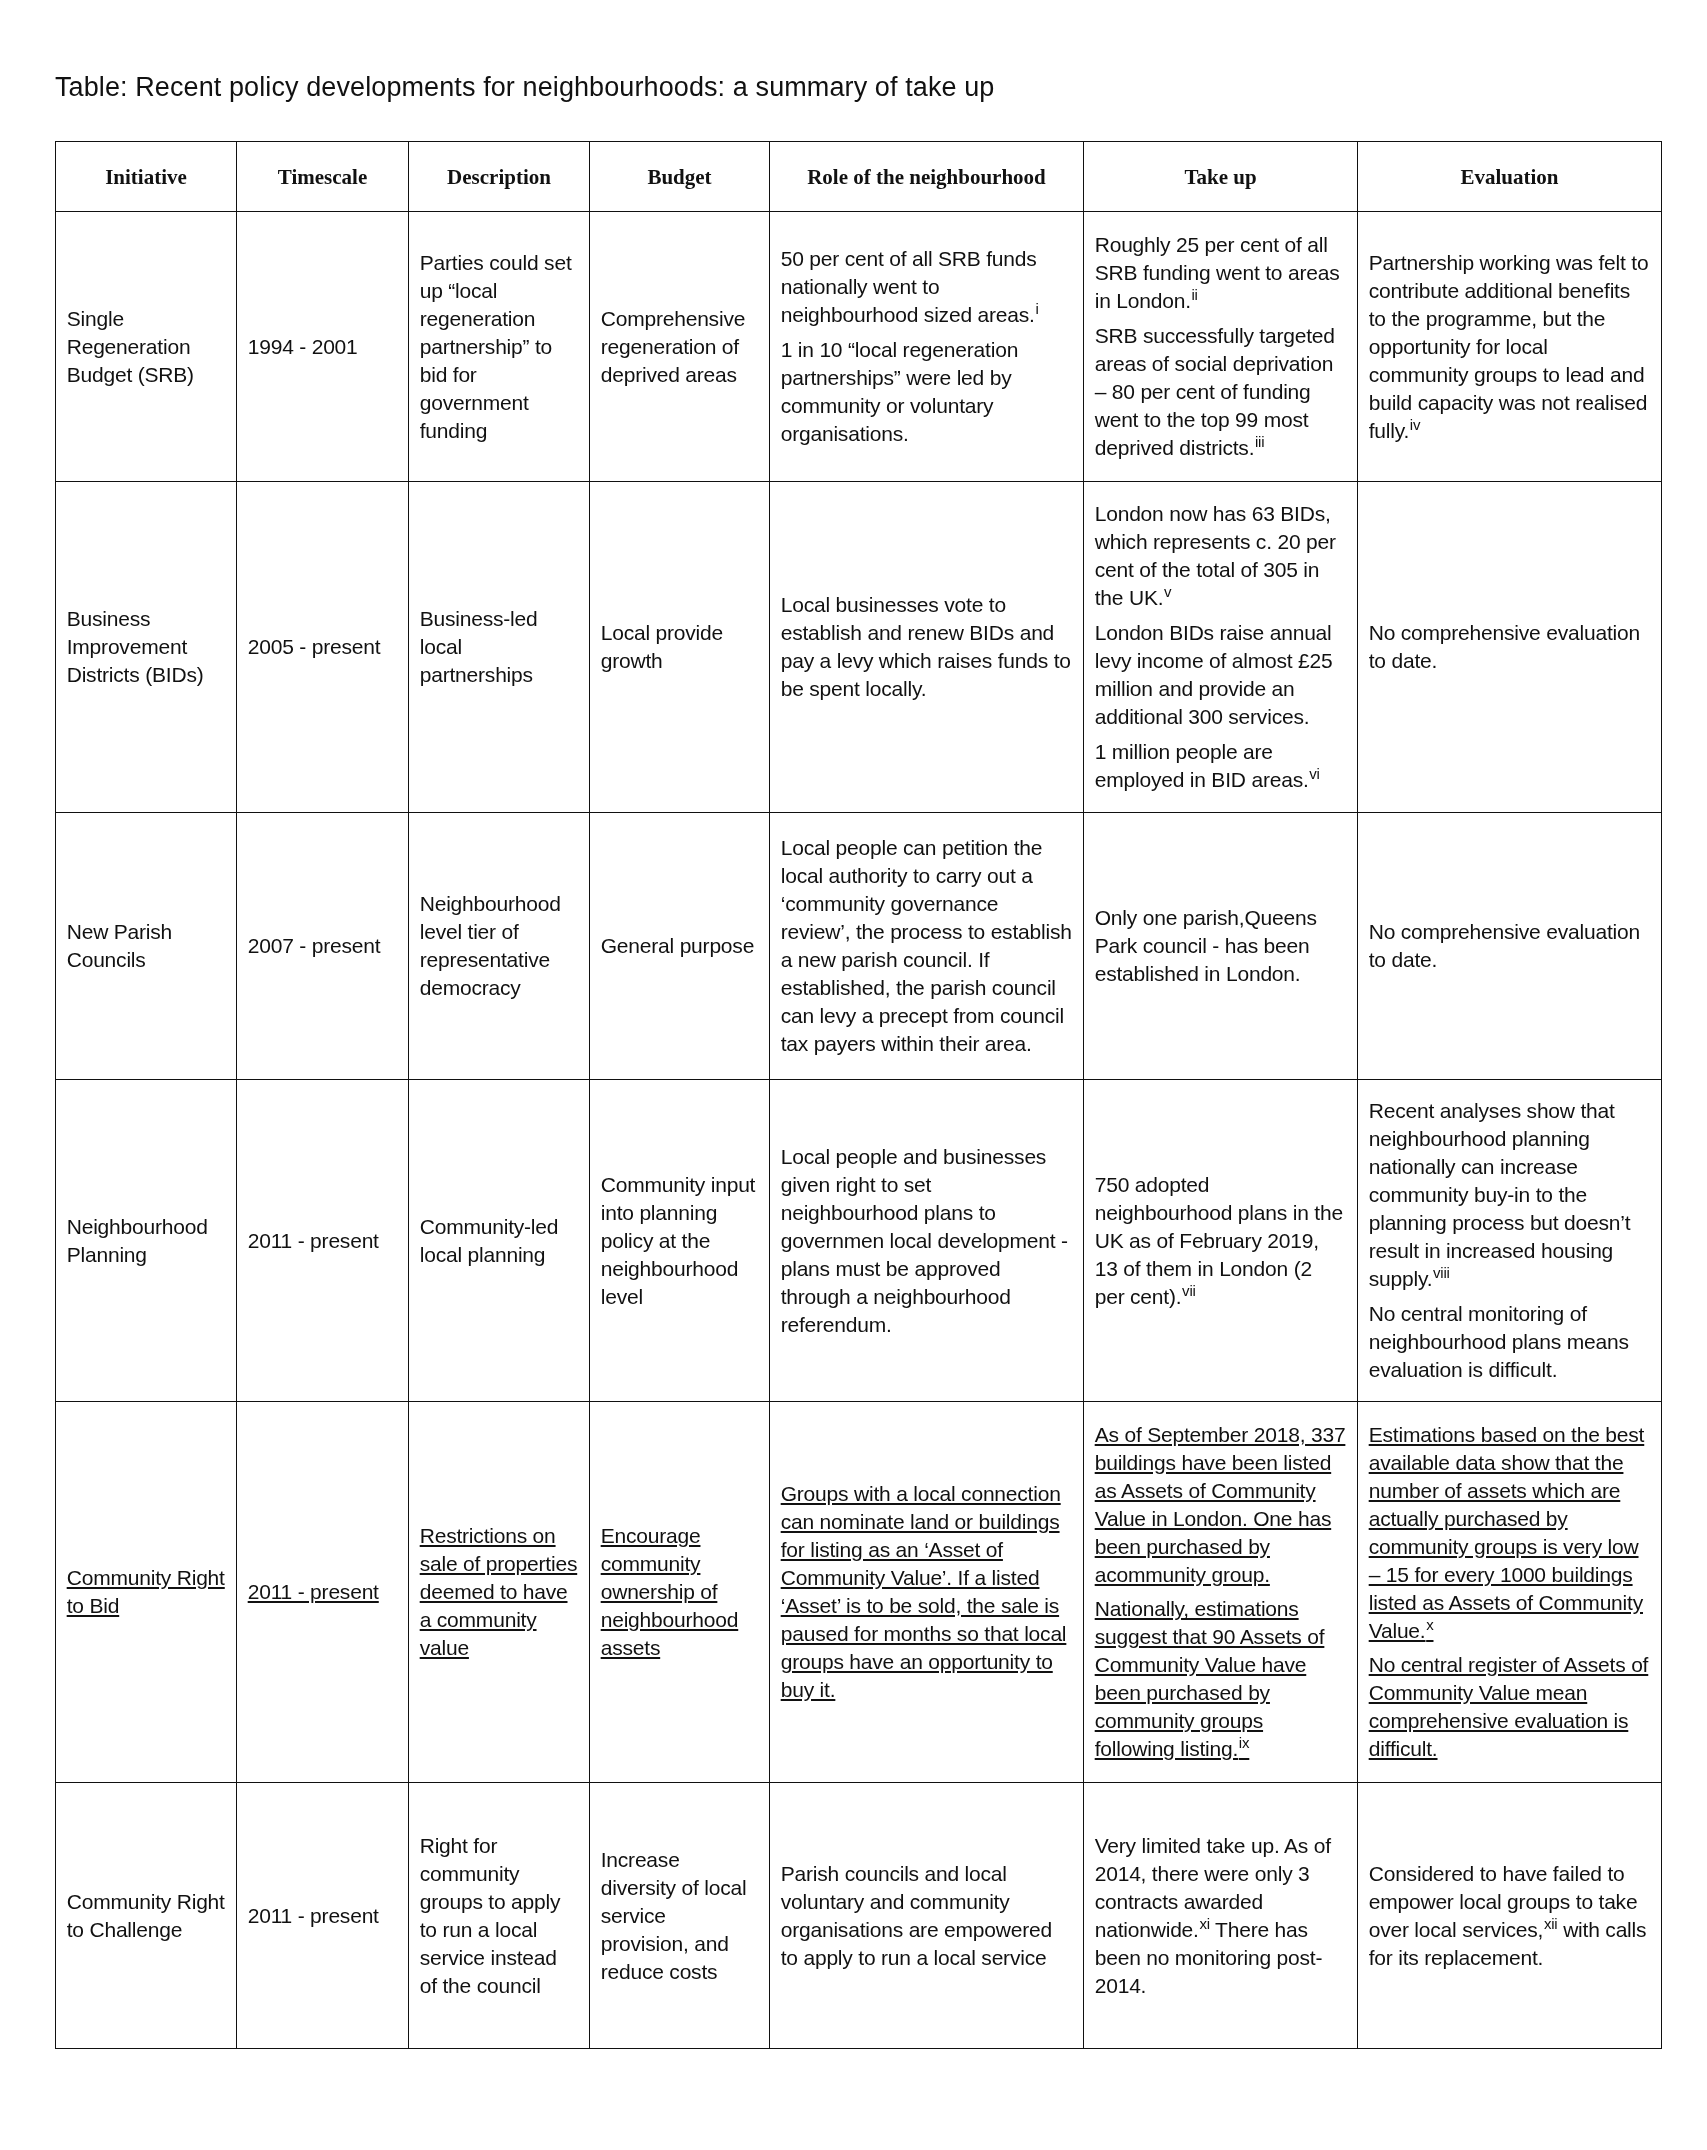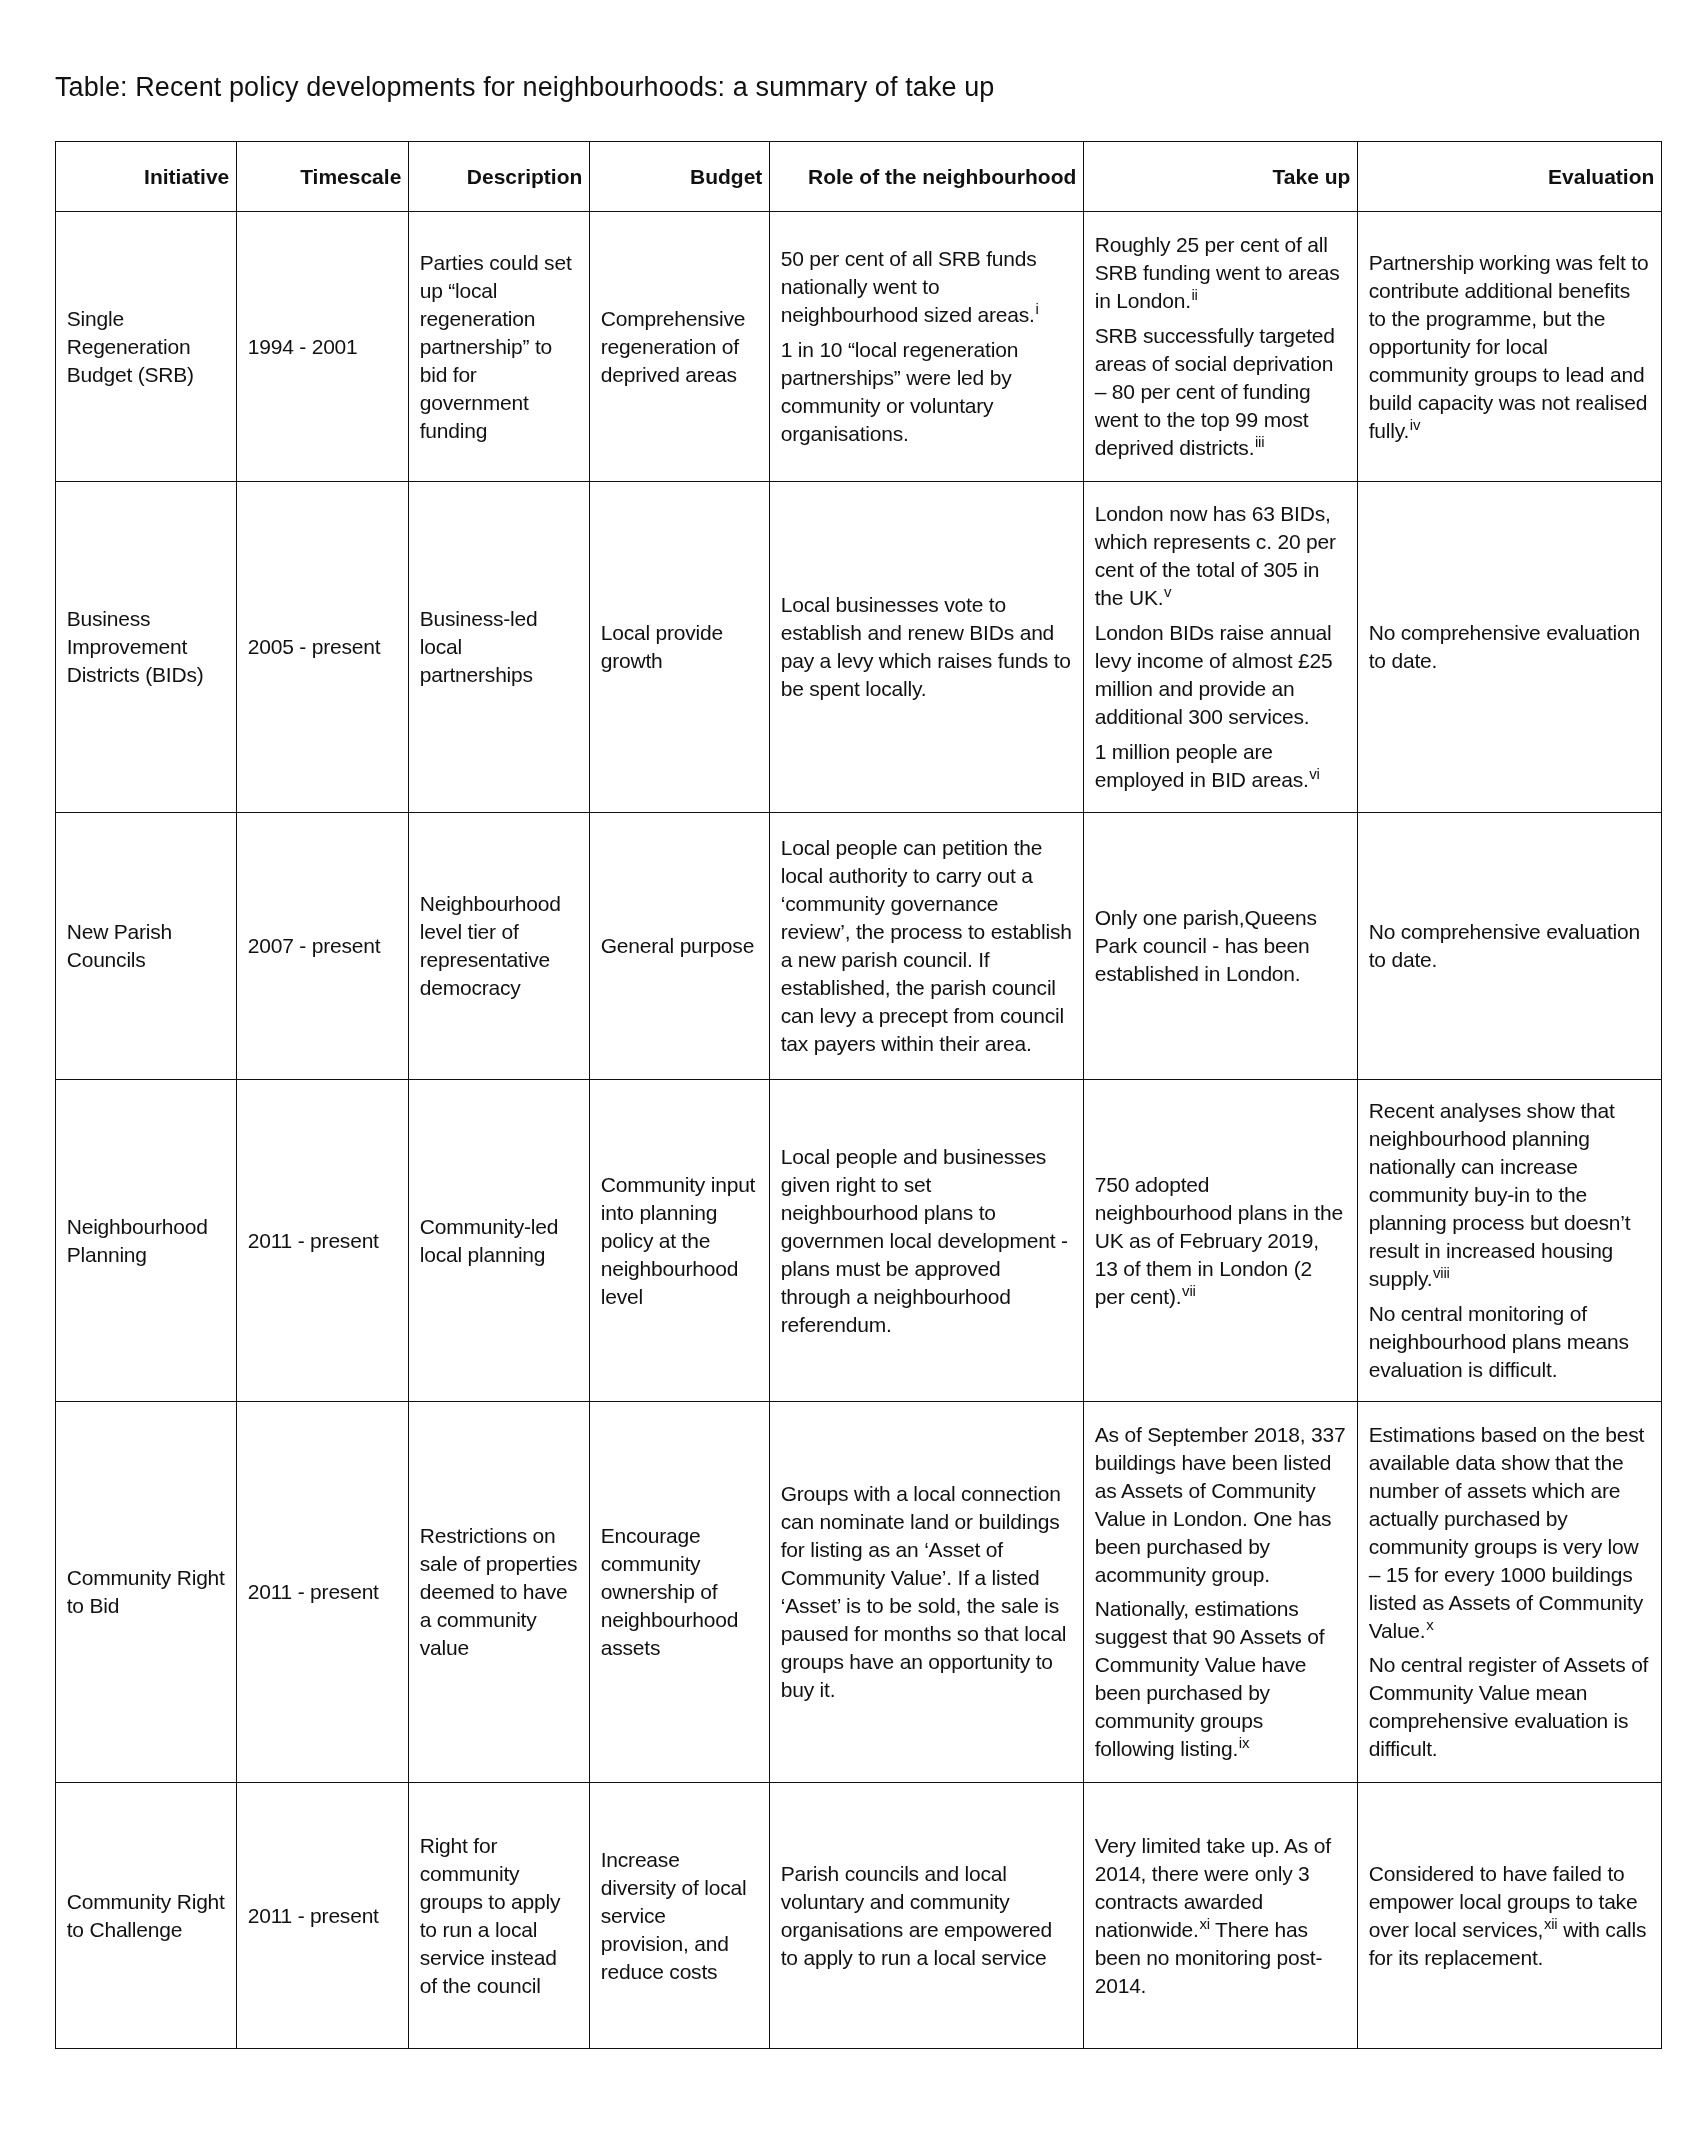--- a/index.html
+++ b/index.html
@@ -14,31 +14,32 @@
   table.policy-table {
     position: absolute; left: 55px; top: 141px;
     width: 1606px; border-collapse: collapse; table-layout: fixed;
   }
   .policy-table th, .policy-table td {
     border: 1.7px solid #111111; vertical-align: middle; text-align: left;
     padding: 4px 10.7px 4px 10.7px; font-size: 21px; line-height: 28px;
     letter-spacing: -0.2px;
   }
   .policy-table th {
-    font-weight: bold; text-align: right; height: 69px; padding: 0 6.7px;
+    font-weight: bold; text-align: center; height: 69px; padding: 0 6.7px;
     letter-spacing: 0px;
+    font-family: Liberation Serif, serif;
   }
   .policy-table td p { margin: 0; }
   .policy-table td p + p { margin-top: 6.7px; }
   sup.fn { font-size: 15px; line-height: 0; vertical-align: super; margin-left: 0.7px; }
   tr.row-srb td { height: 261px; }
   tr.row-bids td { height: 322px; }
   tr.row-parish td { height: 258px; }
   tr.row-np td { height: 313px; }
-  tr.row-rtb td { height: 372px; }
+  tr.row-rtb td { height: 372px; text-decoration: underline; }
   tr.row-rtc td { height: 257px; }
 </style>
 </head>
 <body>
 
 <h1 class="page-title">Table: Recent policy developments for neighbourhoods: a summary of take up</h1>
 
 <table class="policy-table">
   <colgroup>
     <col style="width:181px">

